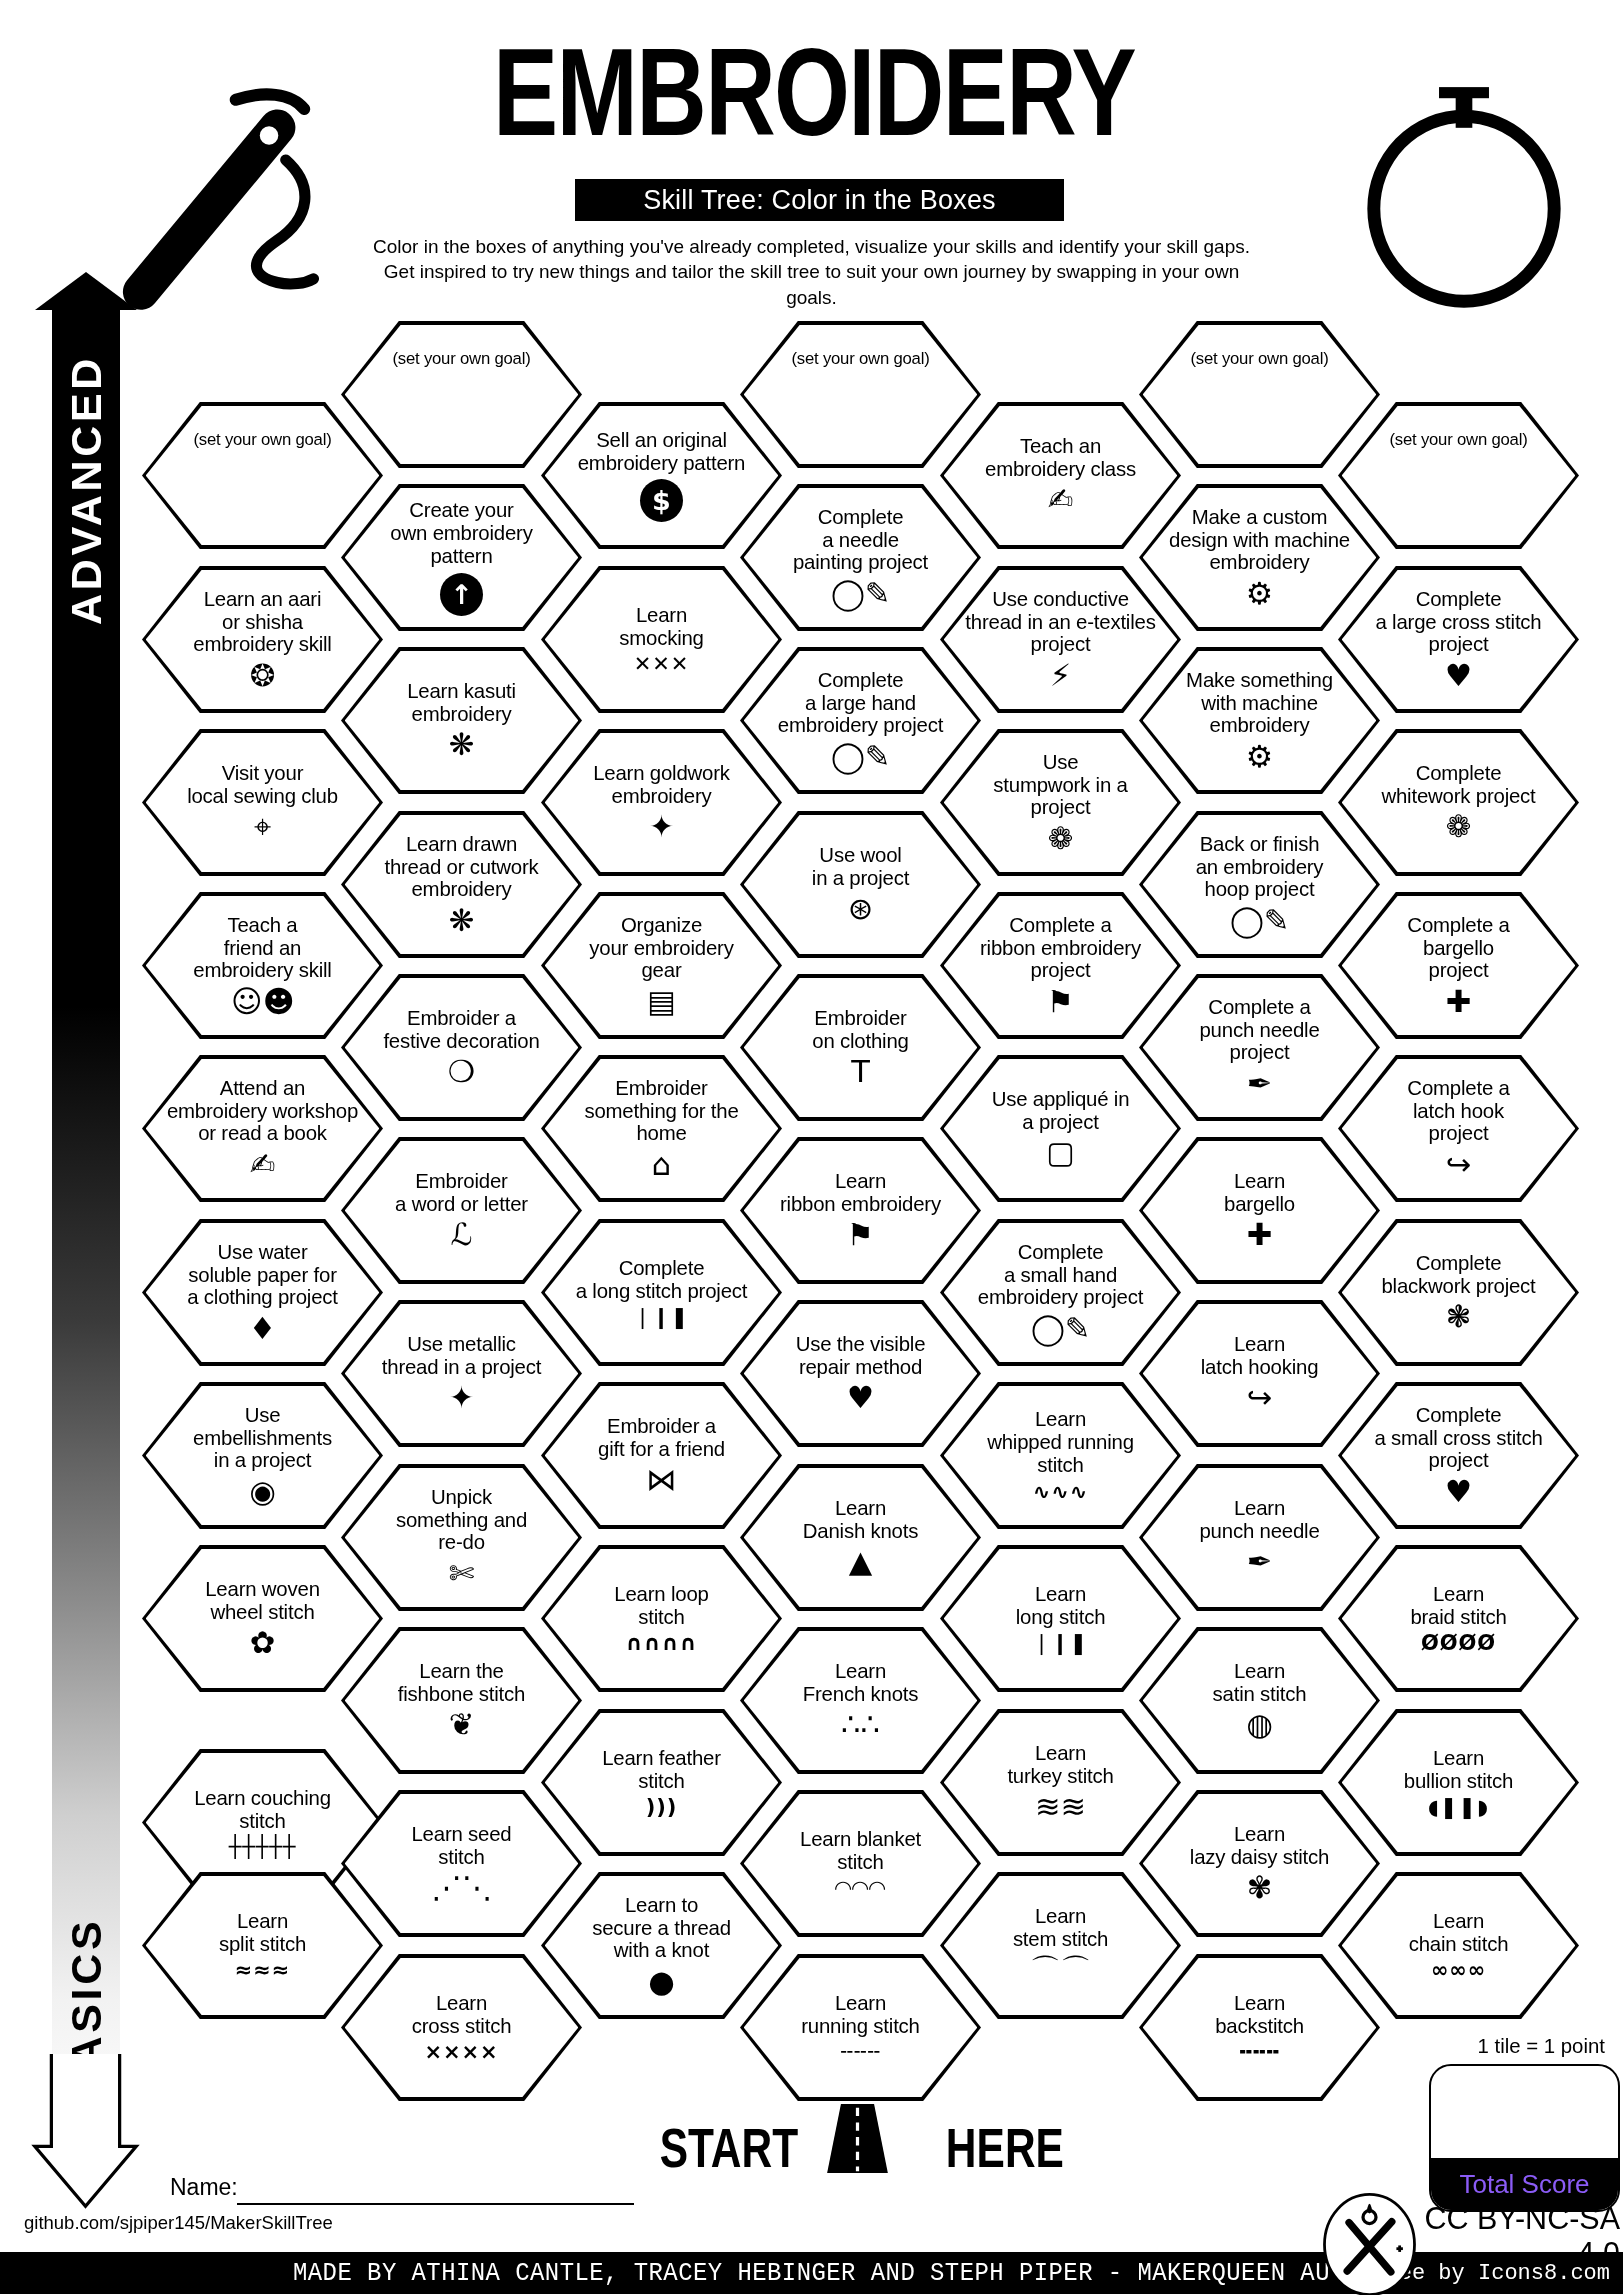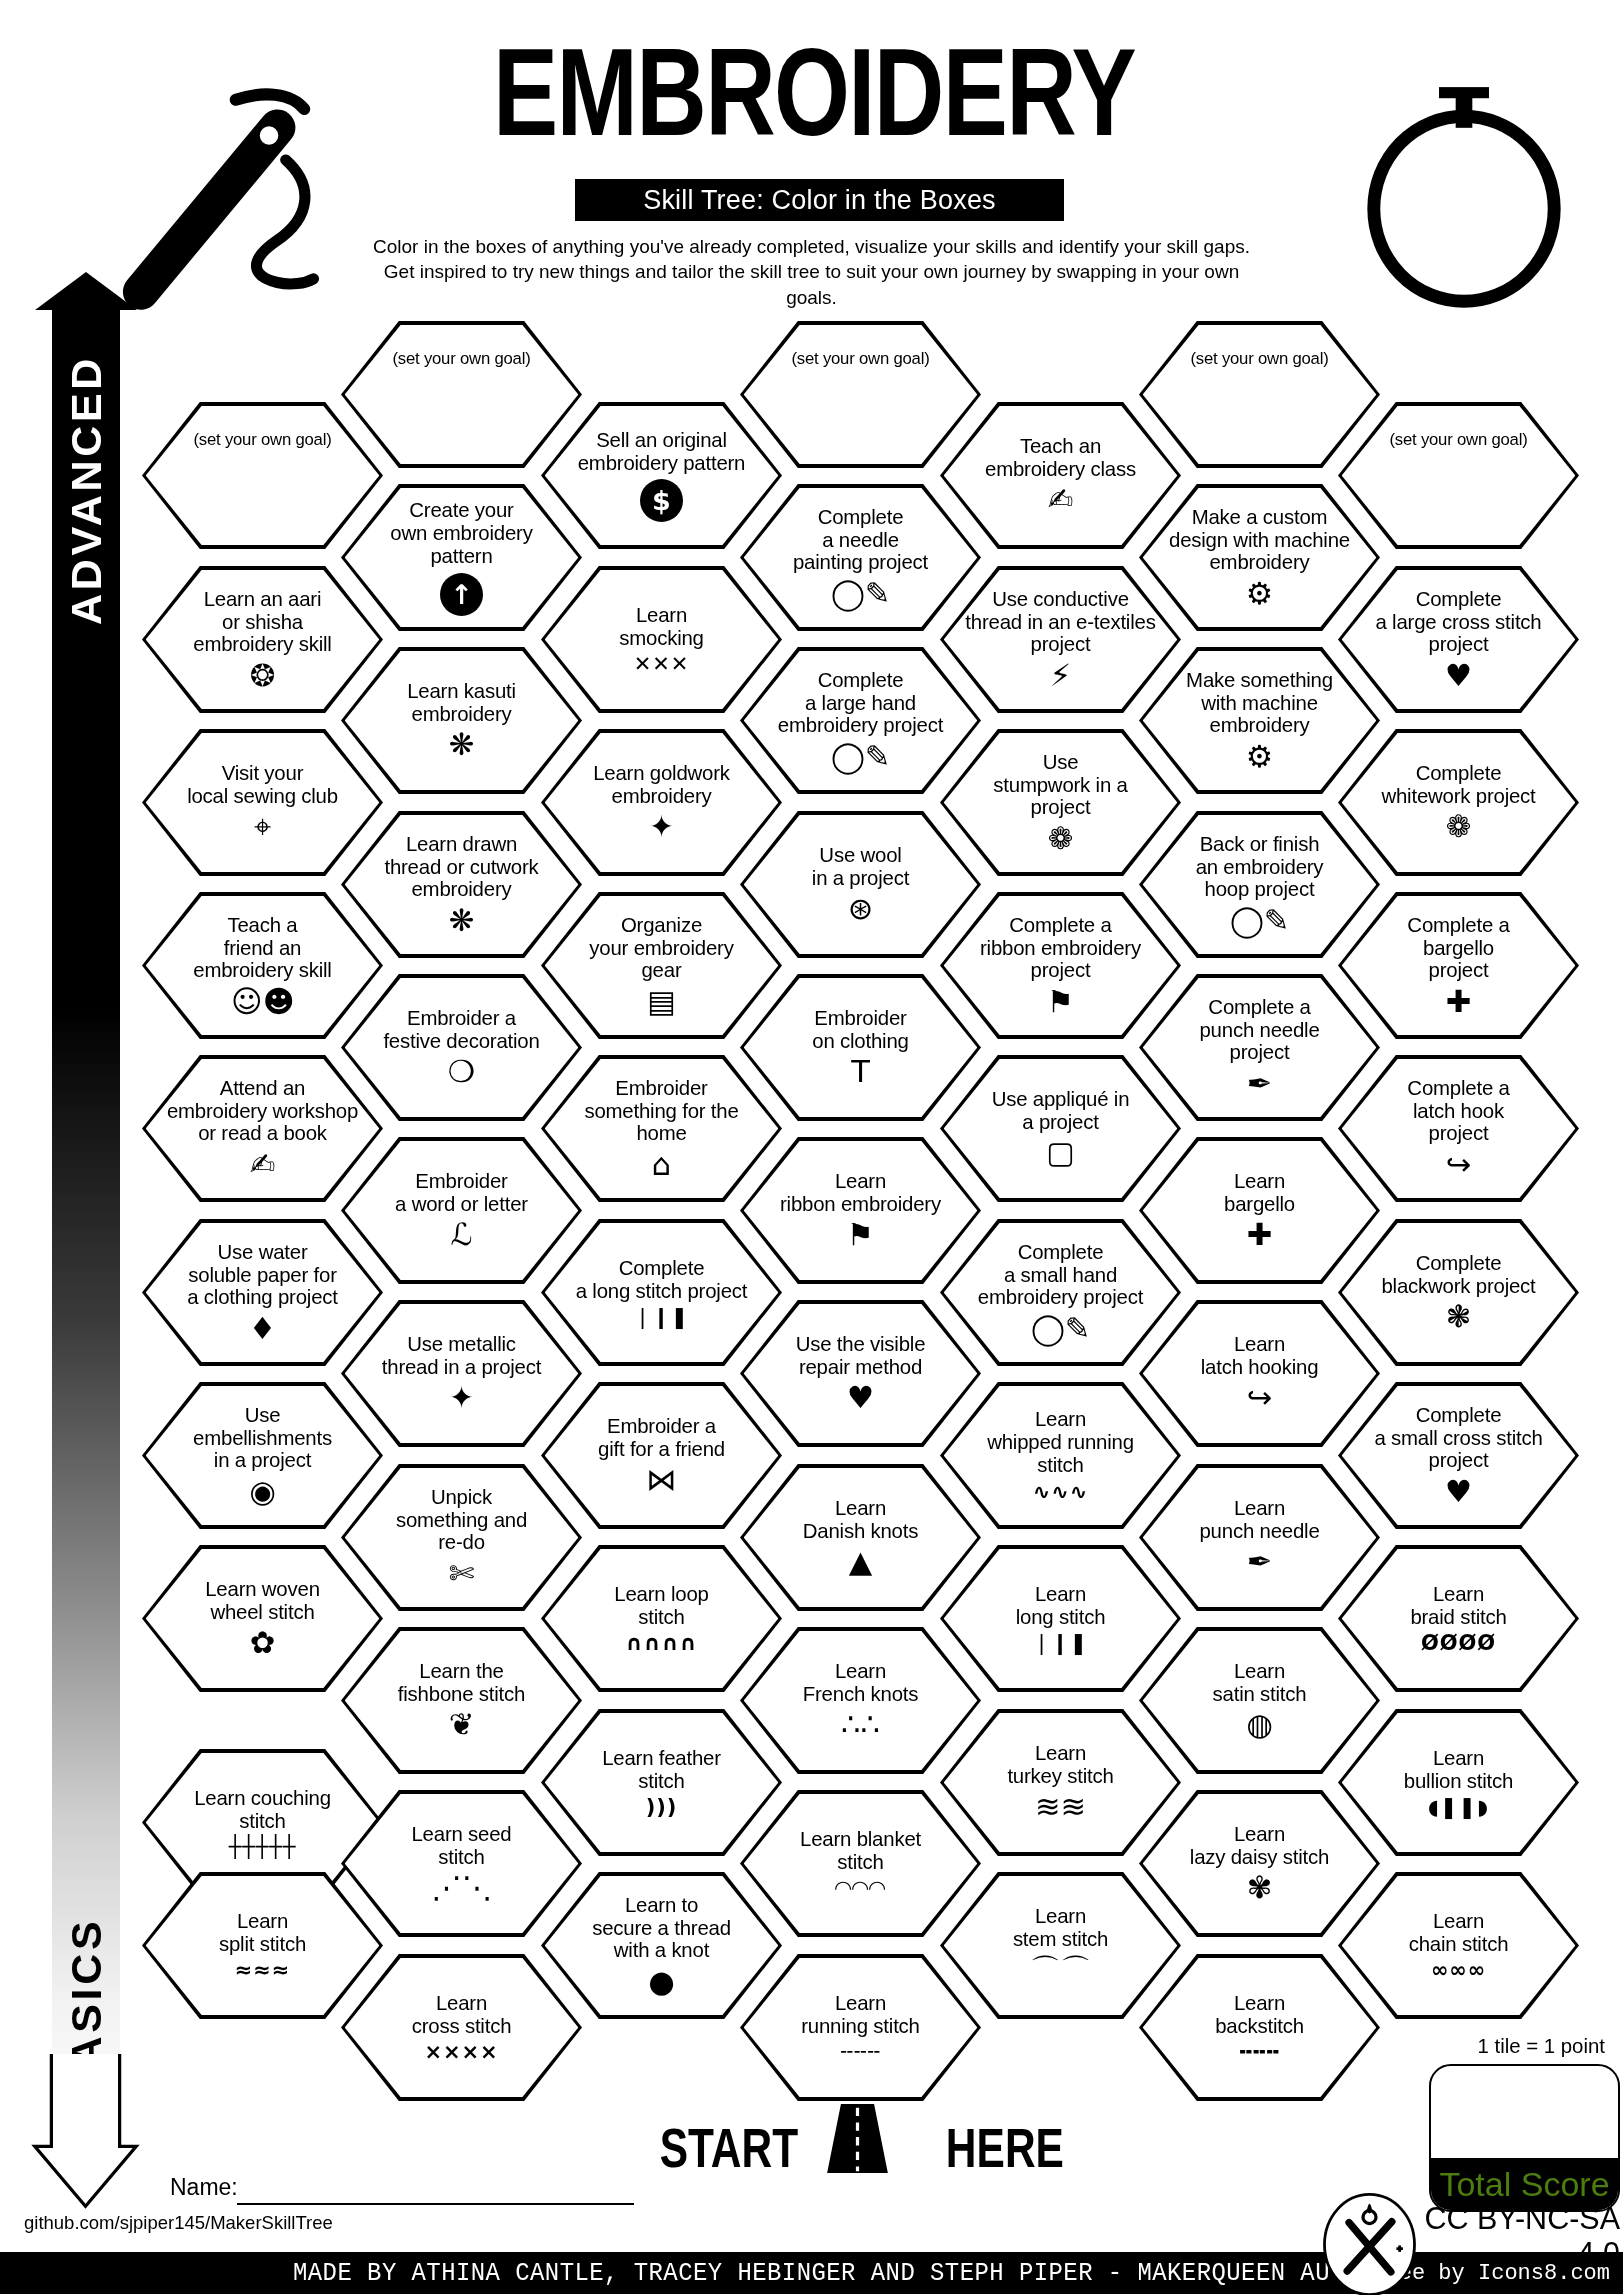--- a/index.html
+++ b/index.html
@@ -45,21 +45,21 @@
   .start-word{position:absolute;top:2121px;font-weight:900;font-size:50px;line-height:1.1;
        transform:scale(0.85,1.1);transform-origin:center;white-space:nowrap;}
   .name-label{position:absolute;left:170px;top:2174px;font-size:23px;}
   .name-line{position:absolute;left:237px;top:2203px;width:397px;height:2.3px;background:#000;}
   .repo-link{position:absolute;left:24px;top:2212px;font-size:18.5px;}
   .tile-note{position:absolute;left:1388px;top:2035px;width:217px;text-align:right;font-size:20.4px;}
   .score-box{position:absolute;left:1429px;top:2064px;width:187px;height:144px;
        border:2.8px solid #000;border-radius:22px;background:#fff;overflow:hidden;}
   .score-band{position:absolute;bottom:0;left:0;right:0;height:52px;background:#000;
        display:flex;align-items:center;justify-content:center;}
-  .score-band span{color:#4d7c0f;font-size:34px;}
+  .score-band span{color:#8b5cf6;font-size:26px;}
   .cc-text{position:absolute;left:1406px;top:2201px;width:214px;text-align:right;font-size:30.5px;}
   .footer-bar{position:absolute;left:0;top:2252px;width:1623px;height:42px;background:#000;font-family:Liberation Mono, monospace;}
   .credits{position:absolute;left:0;right:0;top:0;height:43px;line-height:43px;text-align:center;
        color:#fff;font-size:26px;letter-spacing:0.5px;transform:scale(0.92,1);}
   .icons-credit{position:absolute;right:13px;top:0;height:43px;line-height:43px;
        color:#fff;font-size:22px;}
   svg{position:absolute;overflow:visible;}
 </style>
 </head>
 <body>

